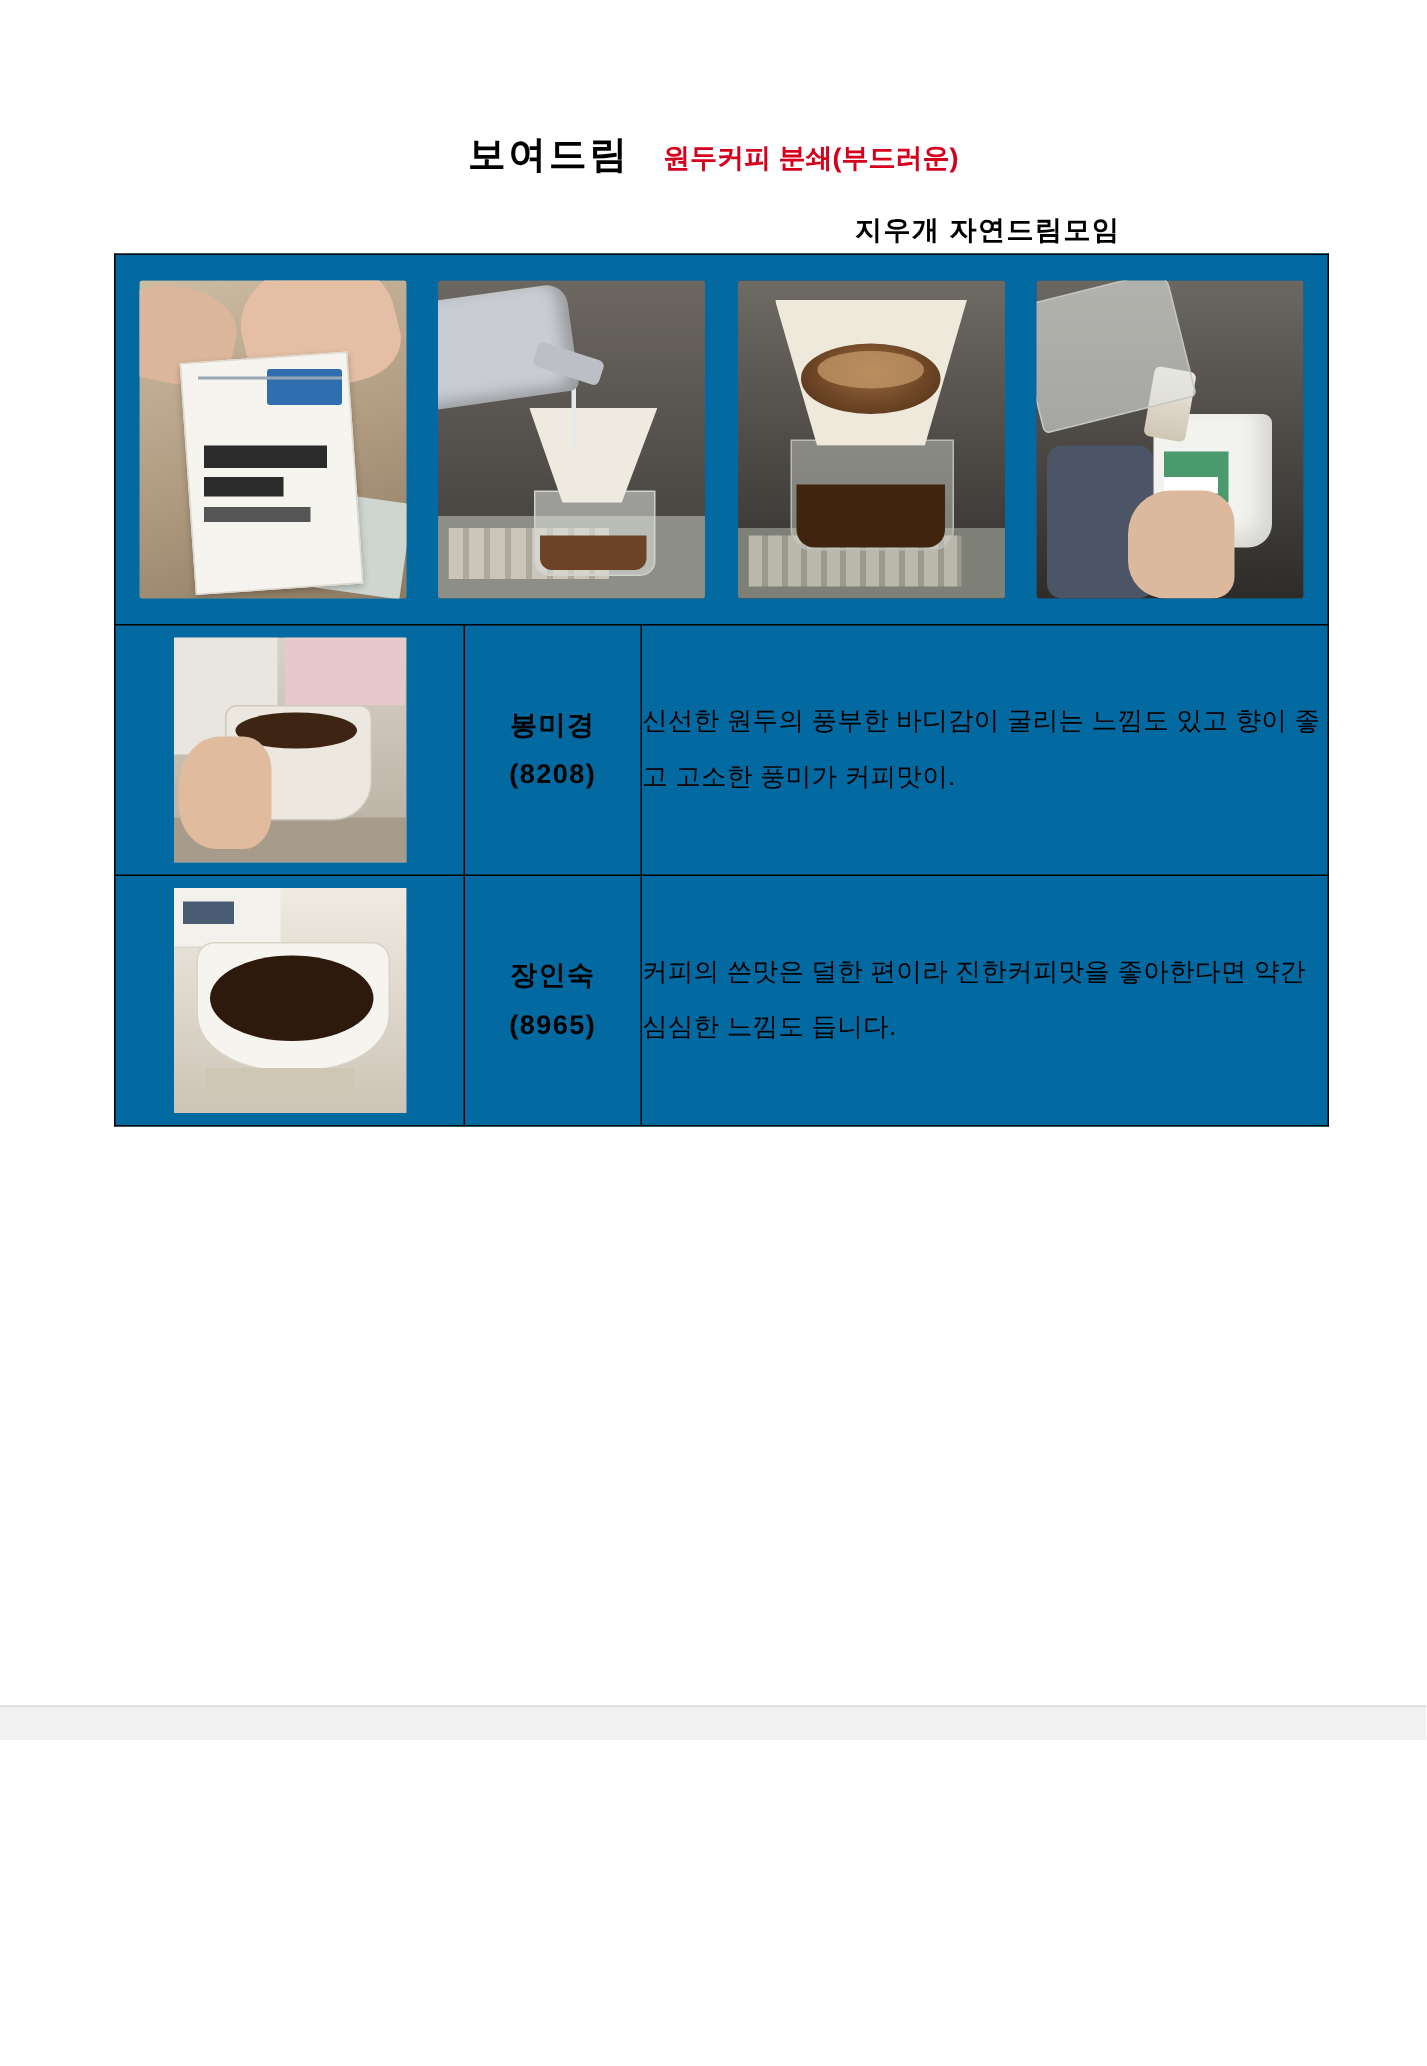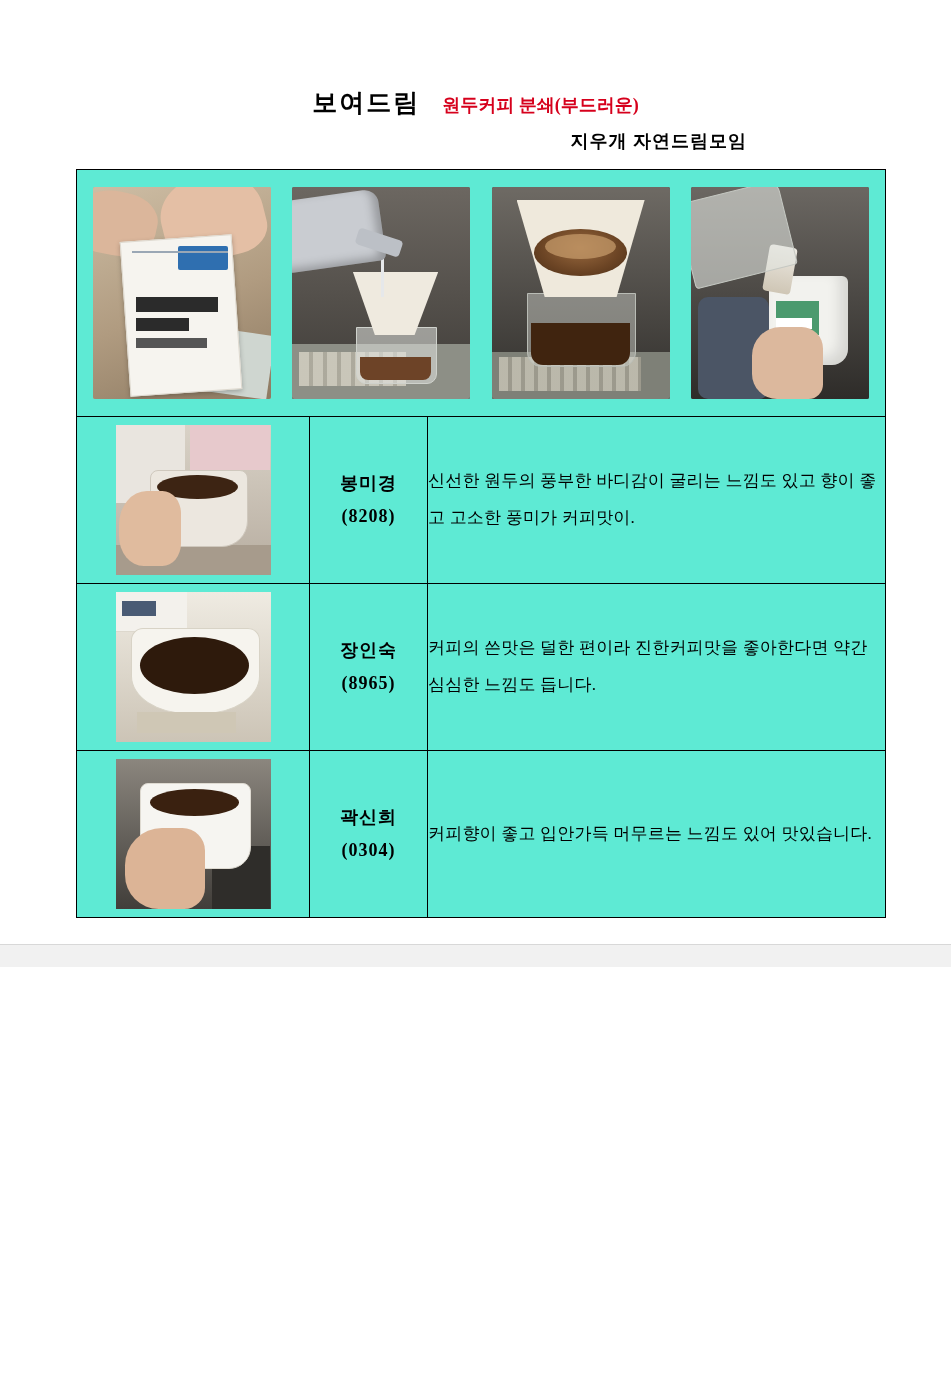--- a/index.html
+++ b/index.html
@@ -11,24 +11,23 @@
     width: 951px;
     height: 1377px;
     font-family: "Liberation Sans", sans-serif;
     color: #000;
     position: relative;
     overflow: hidden;
   }
   .page {
     position: relative;
     width: 951px;
-    height: 967px;
+    height: 1160px;
     background: #ffffff;
     box-sizing: border-box;
-    font-family: Liberation Serif, serif;
   }
 
   
   .header {
     padding-top: 86px;
     text-align: center;
   }
   .title-row {
     display: flex;
     justify-content: center;
@@ -43,36 +42,36 @@
   }
   .title-sub {
     font-size: 18px;
     font-weight: bold;
     color: #d6001c;
     letter-spacing: 0px;
   }
   .title-right {
     text-align: right;
     padding-right: 204px;
-    margin-top: 10px;
+    margin-top: 22px;
     font-size: 18px;
     font-weight: bold;
     letter-spacing: 1px;
     color: #000;
   }
 
   
   .doc-table {
     position: absolute;
     left: 76px;
     top: 169px;
     width: 810px;
     border: 1.5px solid #000;
     border-collapse: collapse;
-    background: #5eead4;
+    background: #0369a1;
   }
   .doc-table td {
     border: 1.5px solid #000;
     padding: 0;
     vertical-align: middle;
   }
 
   
   .photo-strip-cell {
     height: 246px;
@@ -340,35 +339,17 @@
           </div>
         </td>
         <td class="cell-name">
           <span class="nm">장인숙</span>
           <span class="id">(8965)</span>
         </td>
         <td class="cell-text">커피의 쓴맛은 덜한 편이라 진한커피맛을 좋아한다면 약간 심심한 느낌도 듭니다.</td>
       </tr>
 
 
-      <tr class="row-review">
-        <td class="cell-photo">
-          <div class="cell-photo-inner">
-            <div class="ph c5">
-                <div class="bg"></div>
-                <div class="dark"></div>
-                <div class="cup"></div>
-                <div class="coffee"></div>
-                <div class="hand"></div>
-              </div>
-          </div>
-        </td>
-        <td class="cell-name">
-          <span class="nm">곽신희</span>
-          <span class="id">(0304)</span>
-        </td>
-        <td class="cell-text">커피향이 좋고 입안가득 머무르는 느낌도 있어 맛있습니다.</td>
-      </tr>
     </tbody>
   </table>
 
   <div class="bottom-bar"></div>
 </div>
 
 </body></html>

